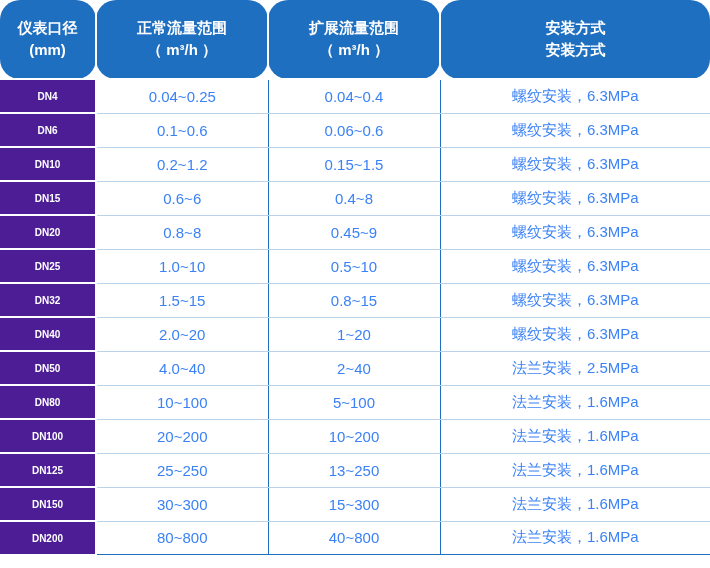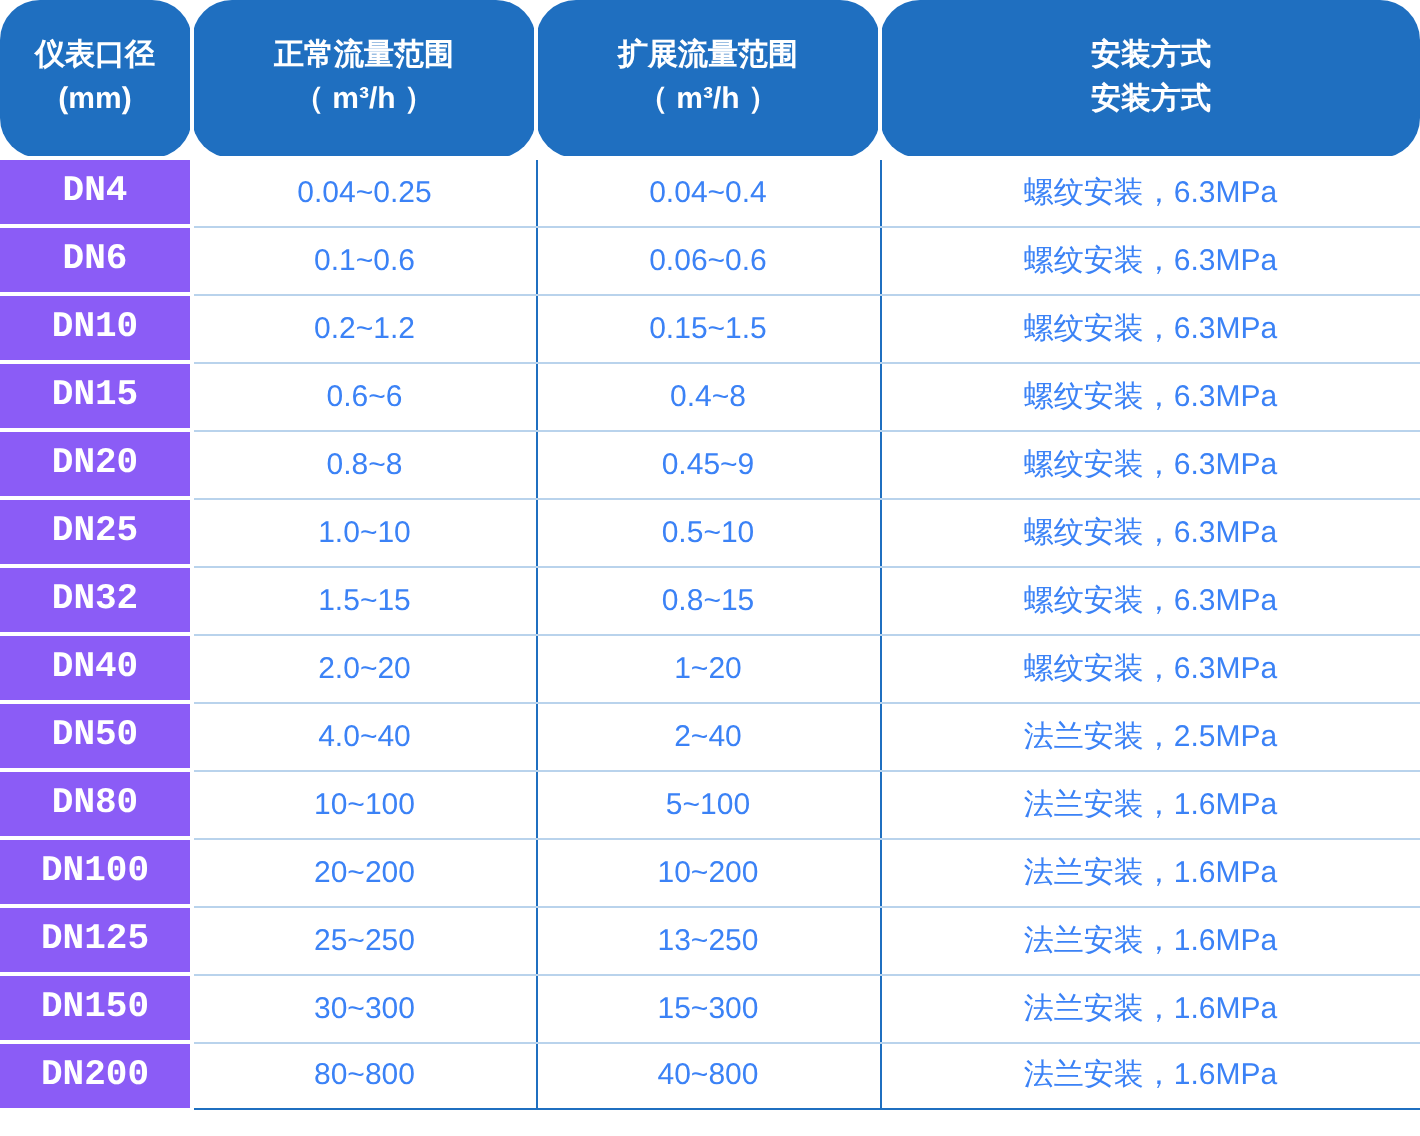--- a/index.html
+++ b/index.html
@@ -42,27 +42,26 @@
 
   tbody td {
     height: 32px;
     font-size: 15px;
     text-align: center;
     vertical-align: middle;
     padding: 0 4px;
     color: #3b82f6;
   }
   tbody td.dn {
-    background: #8b5cf6;
+    background: #4c1d95;
     color: #ffffff;
     font-weight: bold;
-    font-size: 18px;
+    font-size: 10px;
     border-right: 2px solid #ffffff;
     border-bottom: 2px solid #ffffff;
-    font-family: Liberation Mono, monospace;
   }
   tbody tr:last-child td.dn { border-bottom: none; }
 
   tbody td.val {
     background: #ffffff;
     border-right: 1px solid #1f6fc0;
     border-bottom: 1px solid #b9d3ec;
   }
   tbody td.val.last {
     border-right: none;

